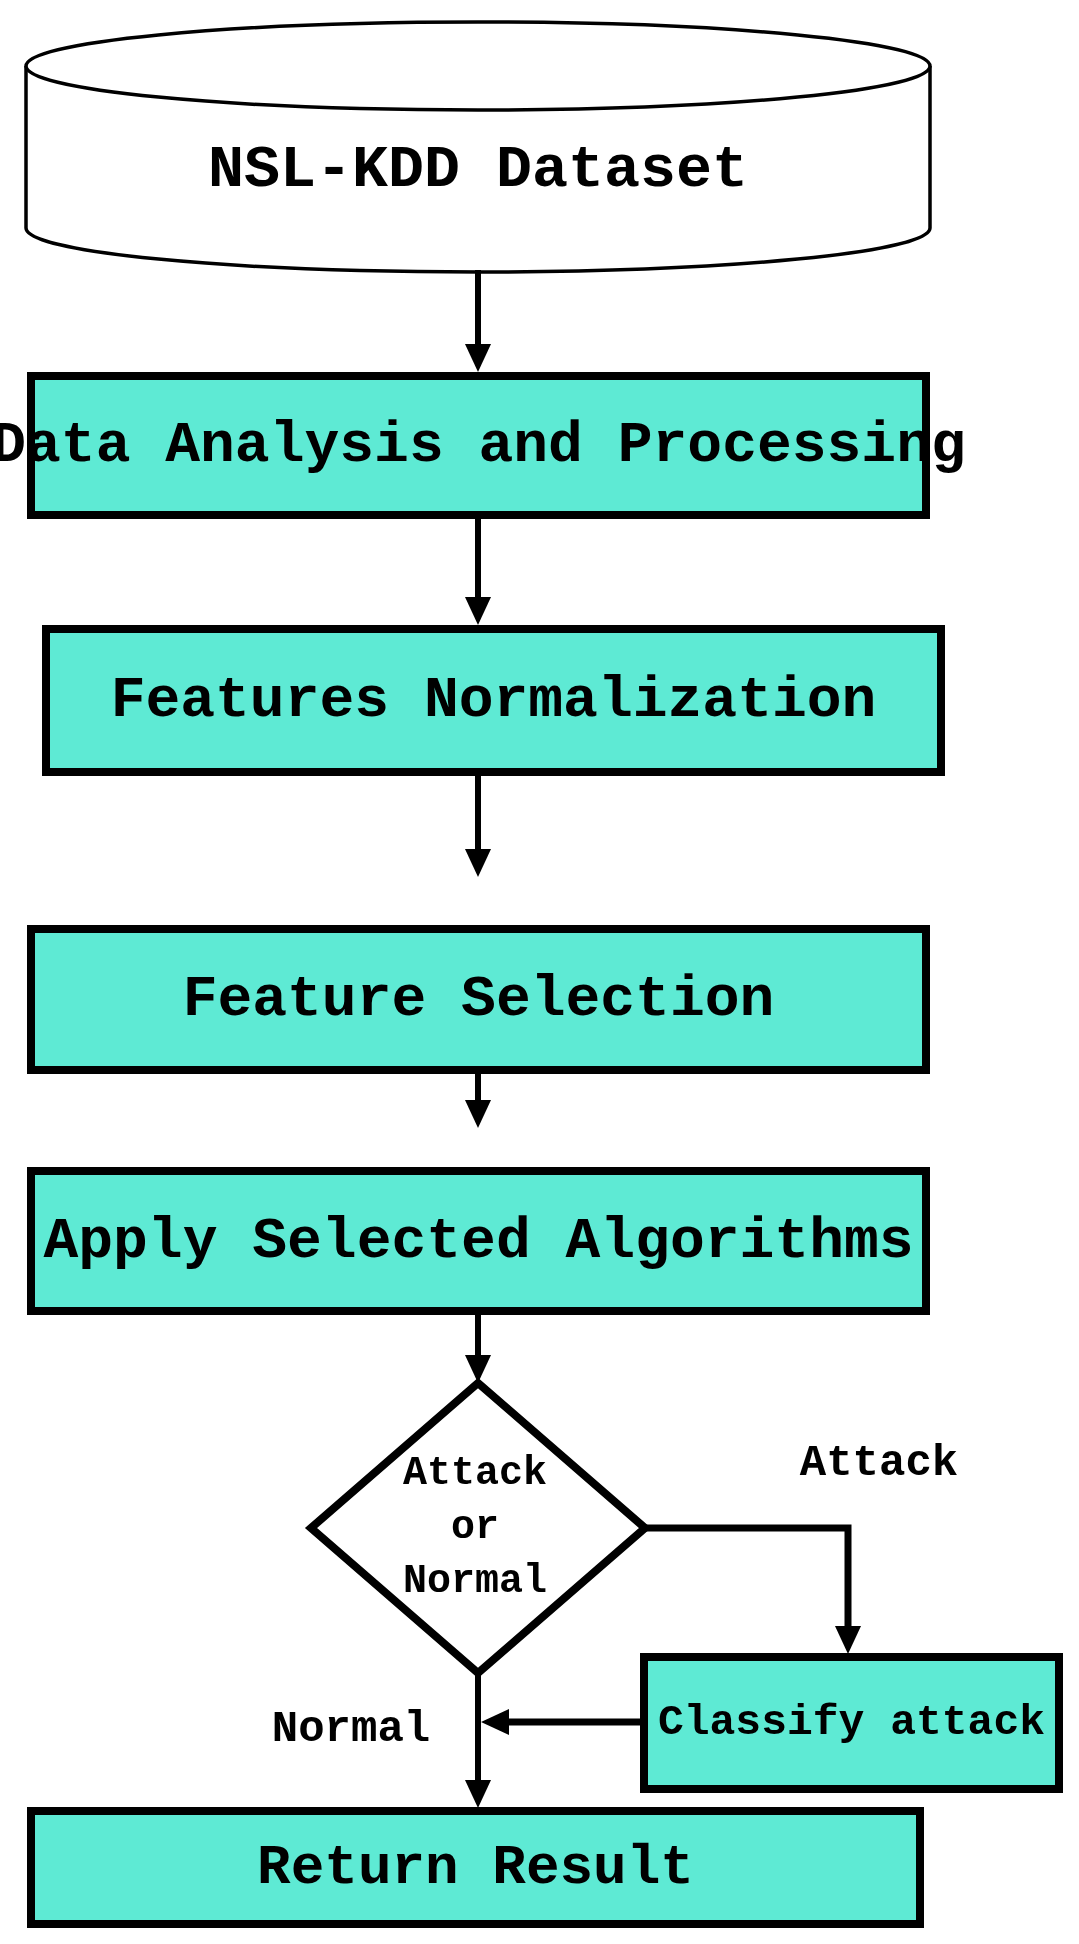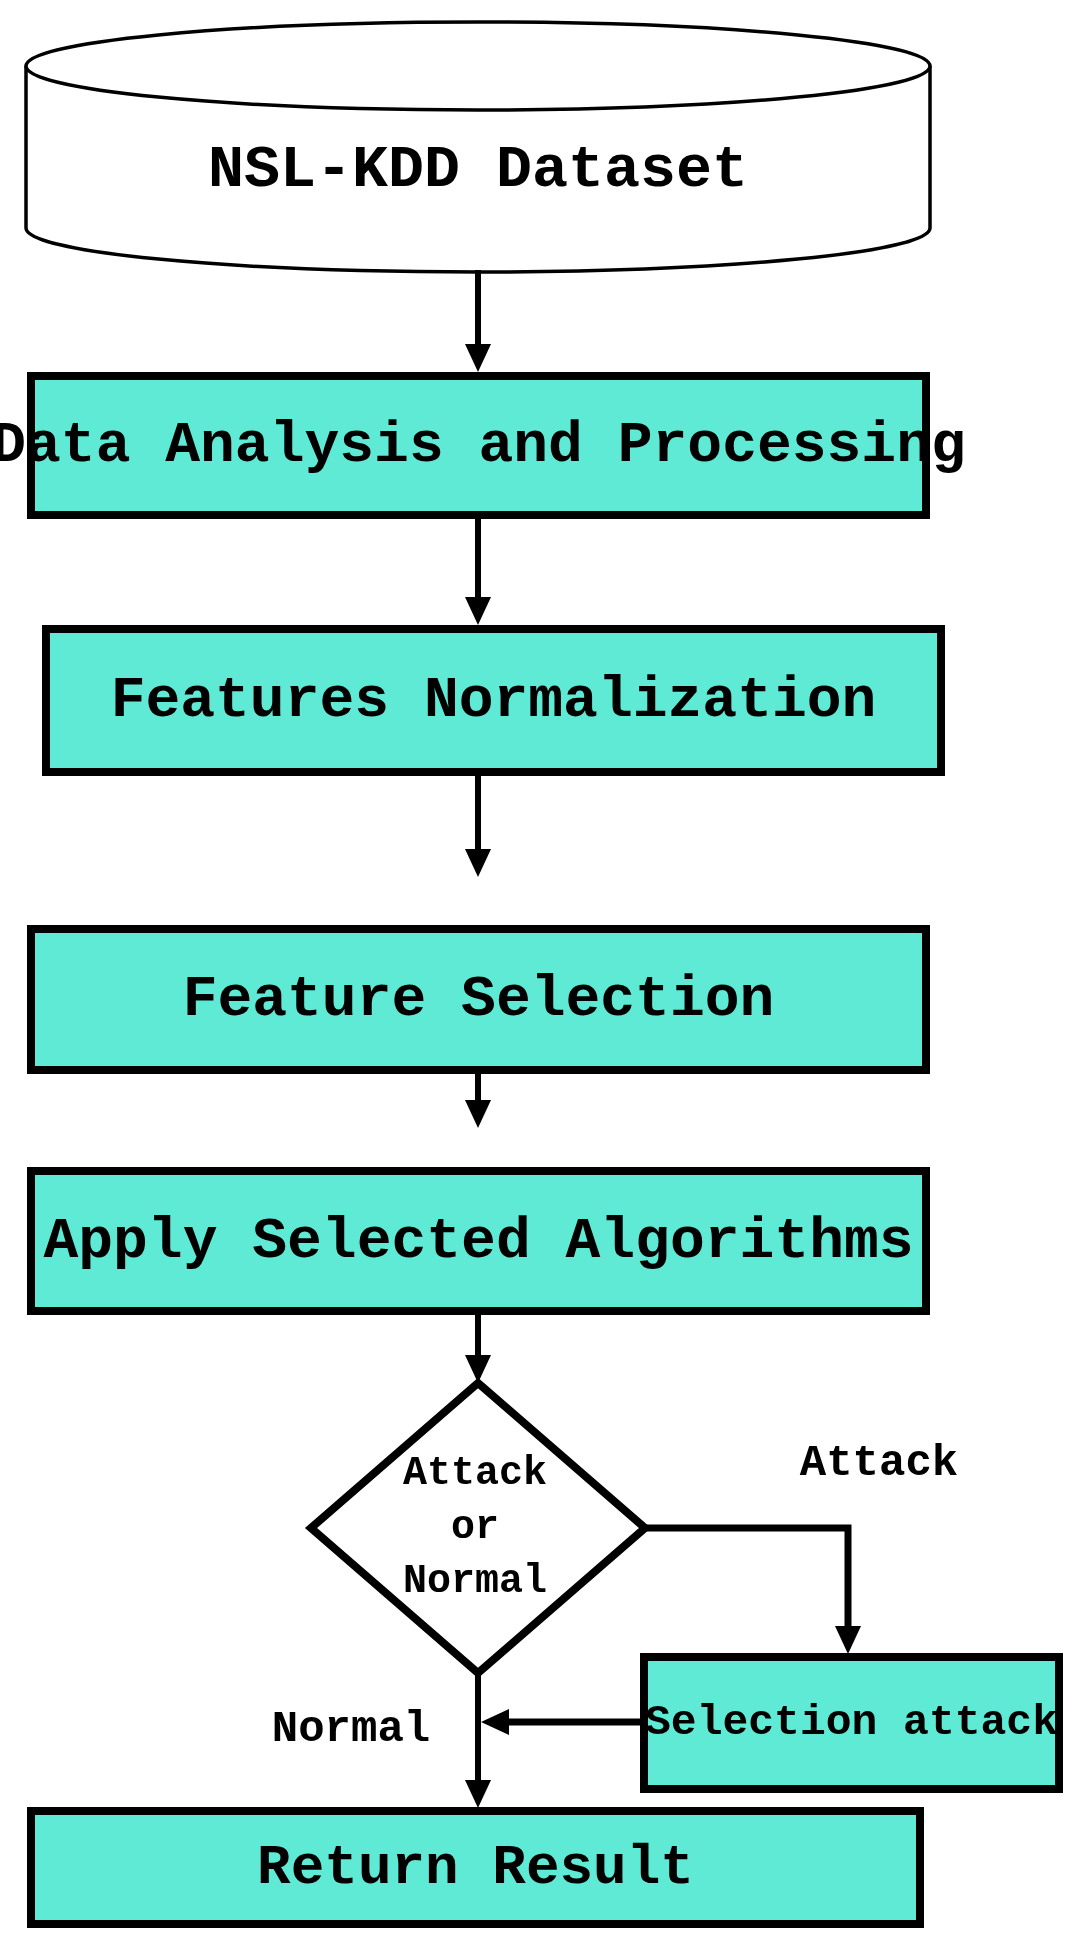--- a/index.html
+++ b/index.html
@@ -161,21 +161,21 @@
 
   <div class="node-label" id="decision-label">
     <span>Attack</span>
     <span>or</span>
     <span>Normal</span>
   </div>
 
   <div class="edge-label" id="attack-edge-label">Attack</div>
 
   <div class="process-box" id="box-classify">
-    <span>Selection attack</span>
+    <span>Classify attack</span>
   </div>
 
   <div class="edge-label" id="normal-edge-label">Normal</div>
 
   <div class="process-box" id="box-return-result">
     <span>Return Result</span>
   </div>
 
 </div>
 

